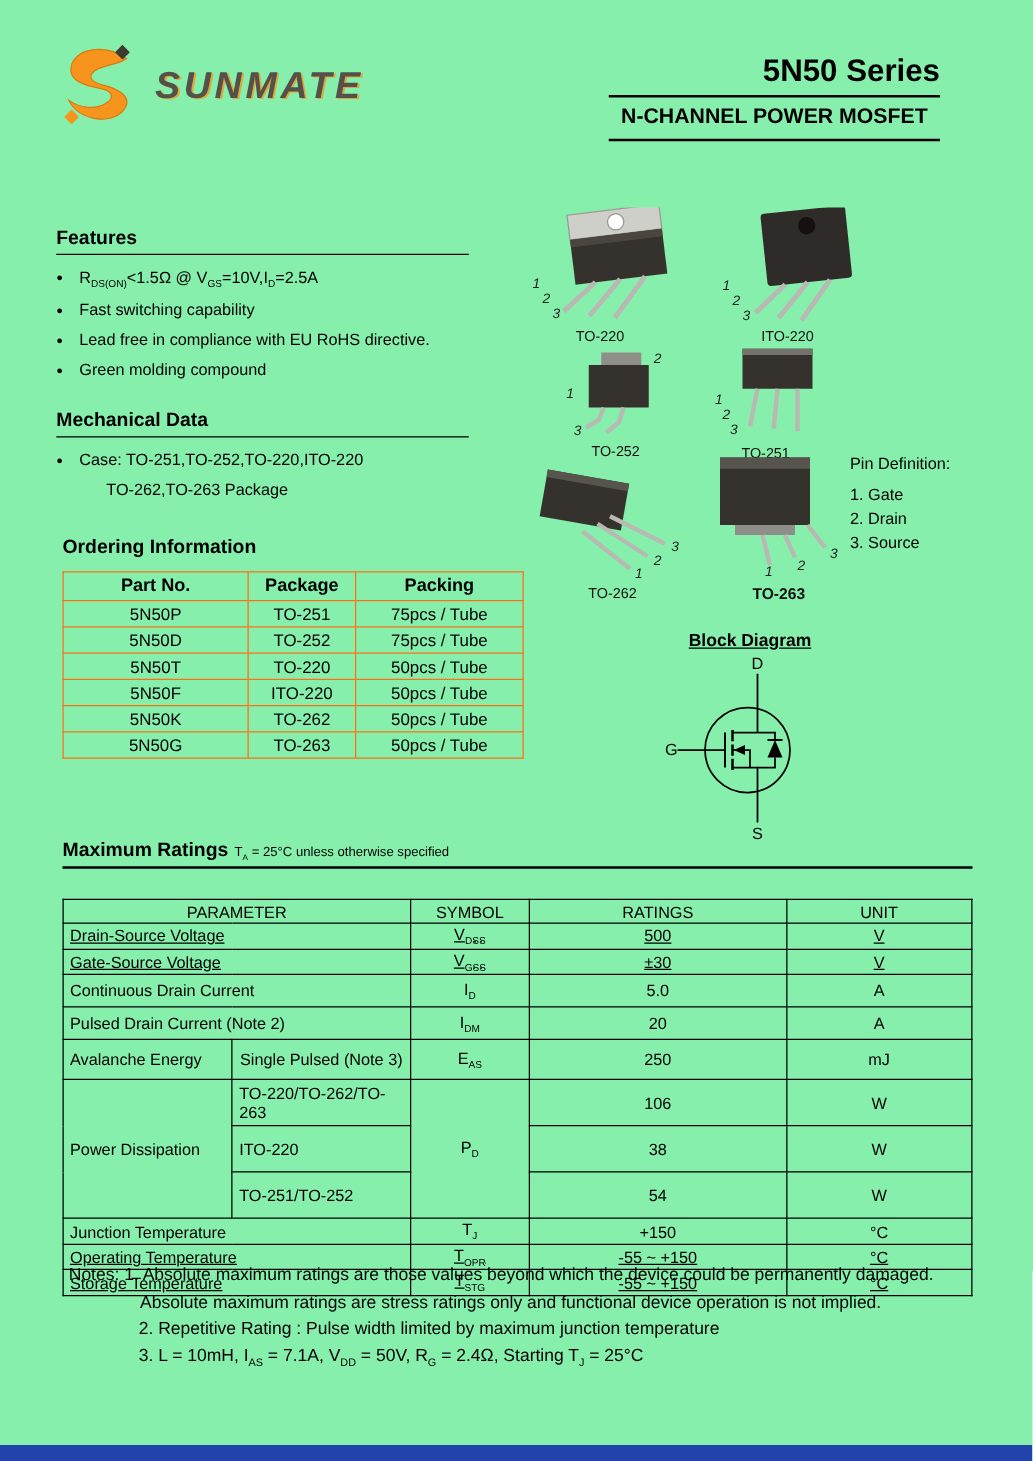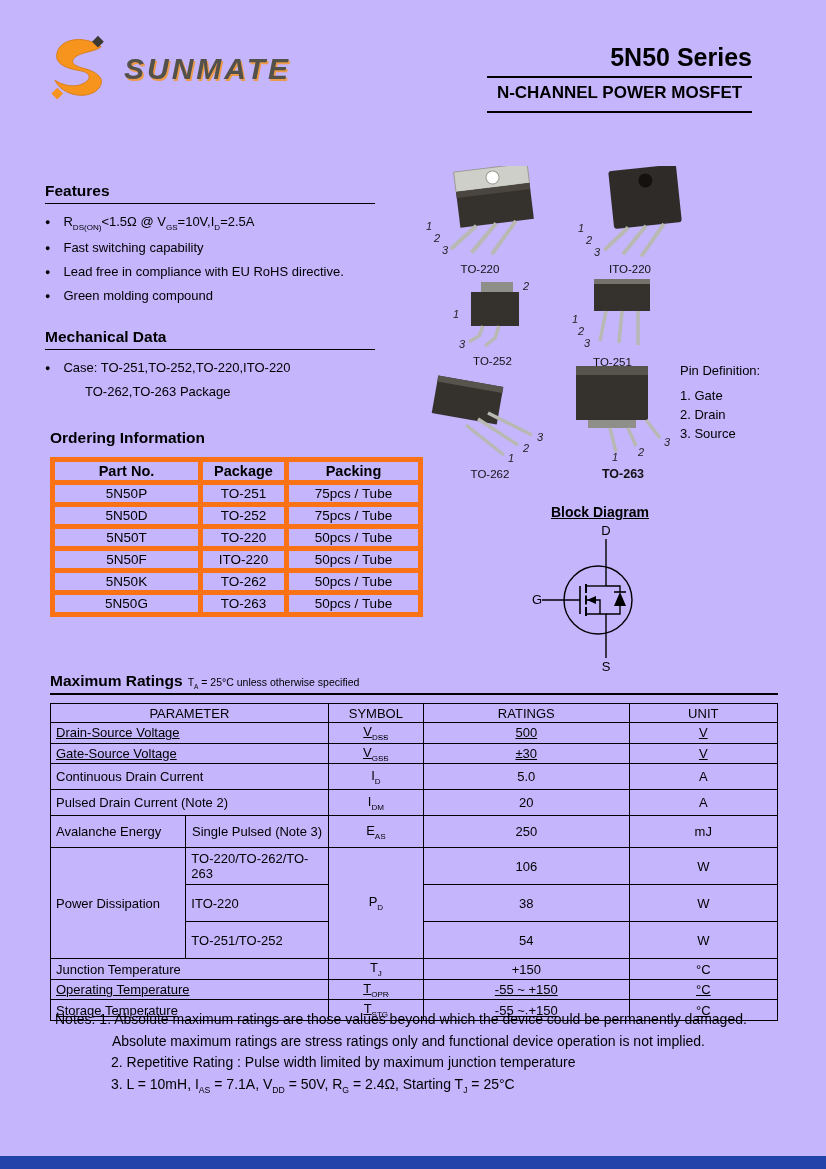--- a/index.html
+++ b/index.html
@@ -1,18 +1,18 @@
 <!DOCTYPE html>
 <html style="--brand-orange: #f7941d; --logo-dark: #3d3a34; --footer-blue: #2244aa;"><head>
 <meta charset="utf-8">
 <style>
   * { margin:0; padding:0; box-sizing:border-box; }
   html,body { background:#fff; }
   .page {
-    position:relative; width:826px; height:1169px; background:#c4b5fd;
+    position:relative; width:826px; height:1169px; background:#86efac;
     font-family:"Liberation Sans", sans-serif; color:#000; overflow:hidden;
   }
   
   .logo { position:absolute; left:42px; top:32px; display:flex; align-items:center; gap:8px; }
   .brand-text {
     font-size:30px; font-weight:bold; font-style:italic; letter-spacing:3px;
     color:#54504a; text-shadow:1.5px 1.5px 0 rgba(247,148,29,0.8);
   }
   .title-block { position:absolute; left:487px; top:44px; width:265px; }
   .series-title { font-size:25px; font-weight:bold; text-align:right; line-height:1.1; }
@@ -25,41 +25,41 @@
   .sec-underline { border-bottom:1.5px solid #000; padding-bottom:3px; }
   .feat-list { list-style:none; margin-top:10px; }
   .feat-item { display:flex; gap:13px; font-size:13px; margin-bottom:7px; line-height:1.3; }
   .bullet { font-size:9px; line-height:17px; }
   sub { font-size:0.62em; }
   .mech-line2 { margin-left:40px; font-size:13px; margin-top:2px; }
   
   .ordering { position:absolute; left:50px; top:429px; }
   .ordering .sec-h { margin-bottom:10px; }
   .ord-table { border-collapse:collapse; font-size:13.5px; }
-  .ord-table th, .ord-table td { border:5px solid #f97316; text-align:center; padding:1px 6px; height:21px; }
+  .ord-table th, .ord-table td { border:1px solid #f97316; text-align:center; padding:1px 6px; height:21px; }
   .ord-table th { font-size:14.5px; font-weight:bold; height:23px; }
   .ord-c1 { width:148px; } .ord-c2 { width:86px; } .ord-c3 { width:134px; }
   
   .packages-area { position:absolute; left:400px; top:158px; width:400px; height:315px; }
   .pkg { position:absolute; text-align:center; }
   .pkg-label { font-size:11.5px; color:#111; margin-top:1px; }
   .pkg-label.bold { font-weight:bold; font-size:12.5px; }
   .pin-num { font-size:11px; fill:#222; font-style:italic; }
   .pin-def { position:absolute; left:680px; top:362px; font-size:13px; line-height:1.45; }
   .pin-def .pd-h { margin-bottom:6px; }
   
   .block-diagram { position:absolute; left:515px; top:504px; width:170px; text-align:center; }
   .bd-h { font-size:14px; font-weight:bold; text-decoration:underline; margin-bottom:2px; }
   .bd-svg text { font-size:13px; fill:#000; }
   
   .ratings { position:absolute; left:50px; top:672px; width:728px; }
   .mr-head { border-bottom:2px solid #000; padding-bottom:3px; }
   .mr-head .sec-h { display:inline; }
   .cond { font-size:10.5px; margin-left:5px; }
-  .ratings-table { border-collapse:collapse; width:100%; margin-top:8px; font-size:13px; }
+  .ratings-table { border-collapse:collapse; width:100%; margin-top:24px; font-size:13px; }
   .ratings-table th, .ratings-table td { border:1px solid #000; padding:1px 5px; font-weight:normal; }
   .ratings-table th { text-align:center; height:19px; }
   .pl { text-align:left; } .pc { text-align:center; }
   .rh18 td { height:18px;text-decoration:underline; } .rh26 td { height:26px; } .rh32 td { height:32px; }
   .rh37 td { height:37px; } .rh16 td { height:16px; }
   
   .notes { position:absolute; left:55px; top:1010px; width:730px; font-size:14px; line-height:1.4; }
   .notes .line { margin-bottom:2px; }
   .ind1 { margin-left:56px; }
   .ind2 { margin-left:57px; }

